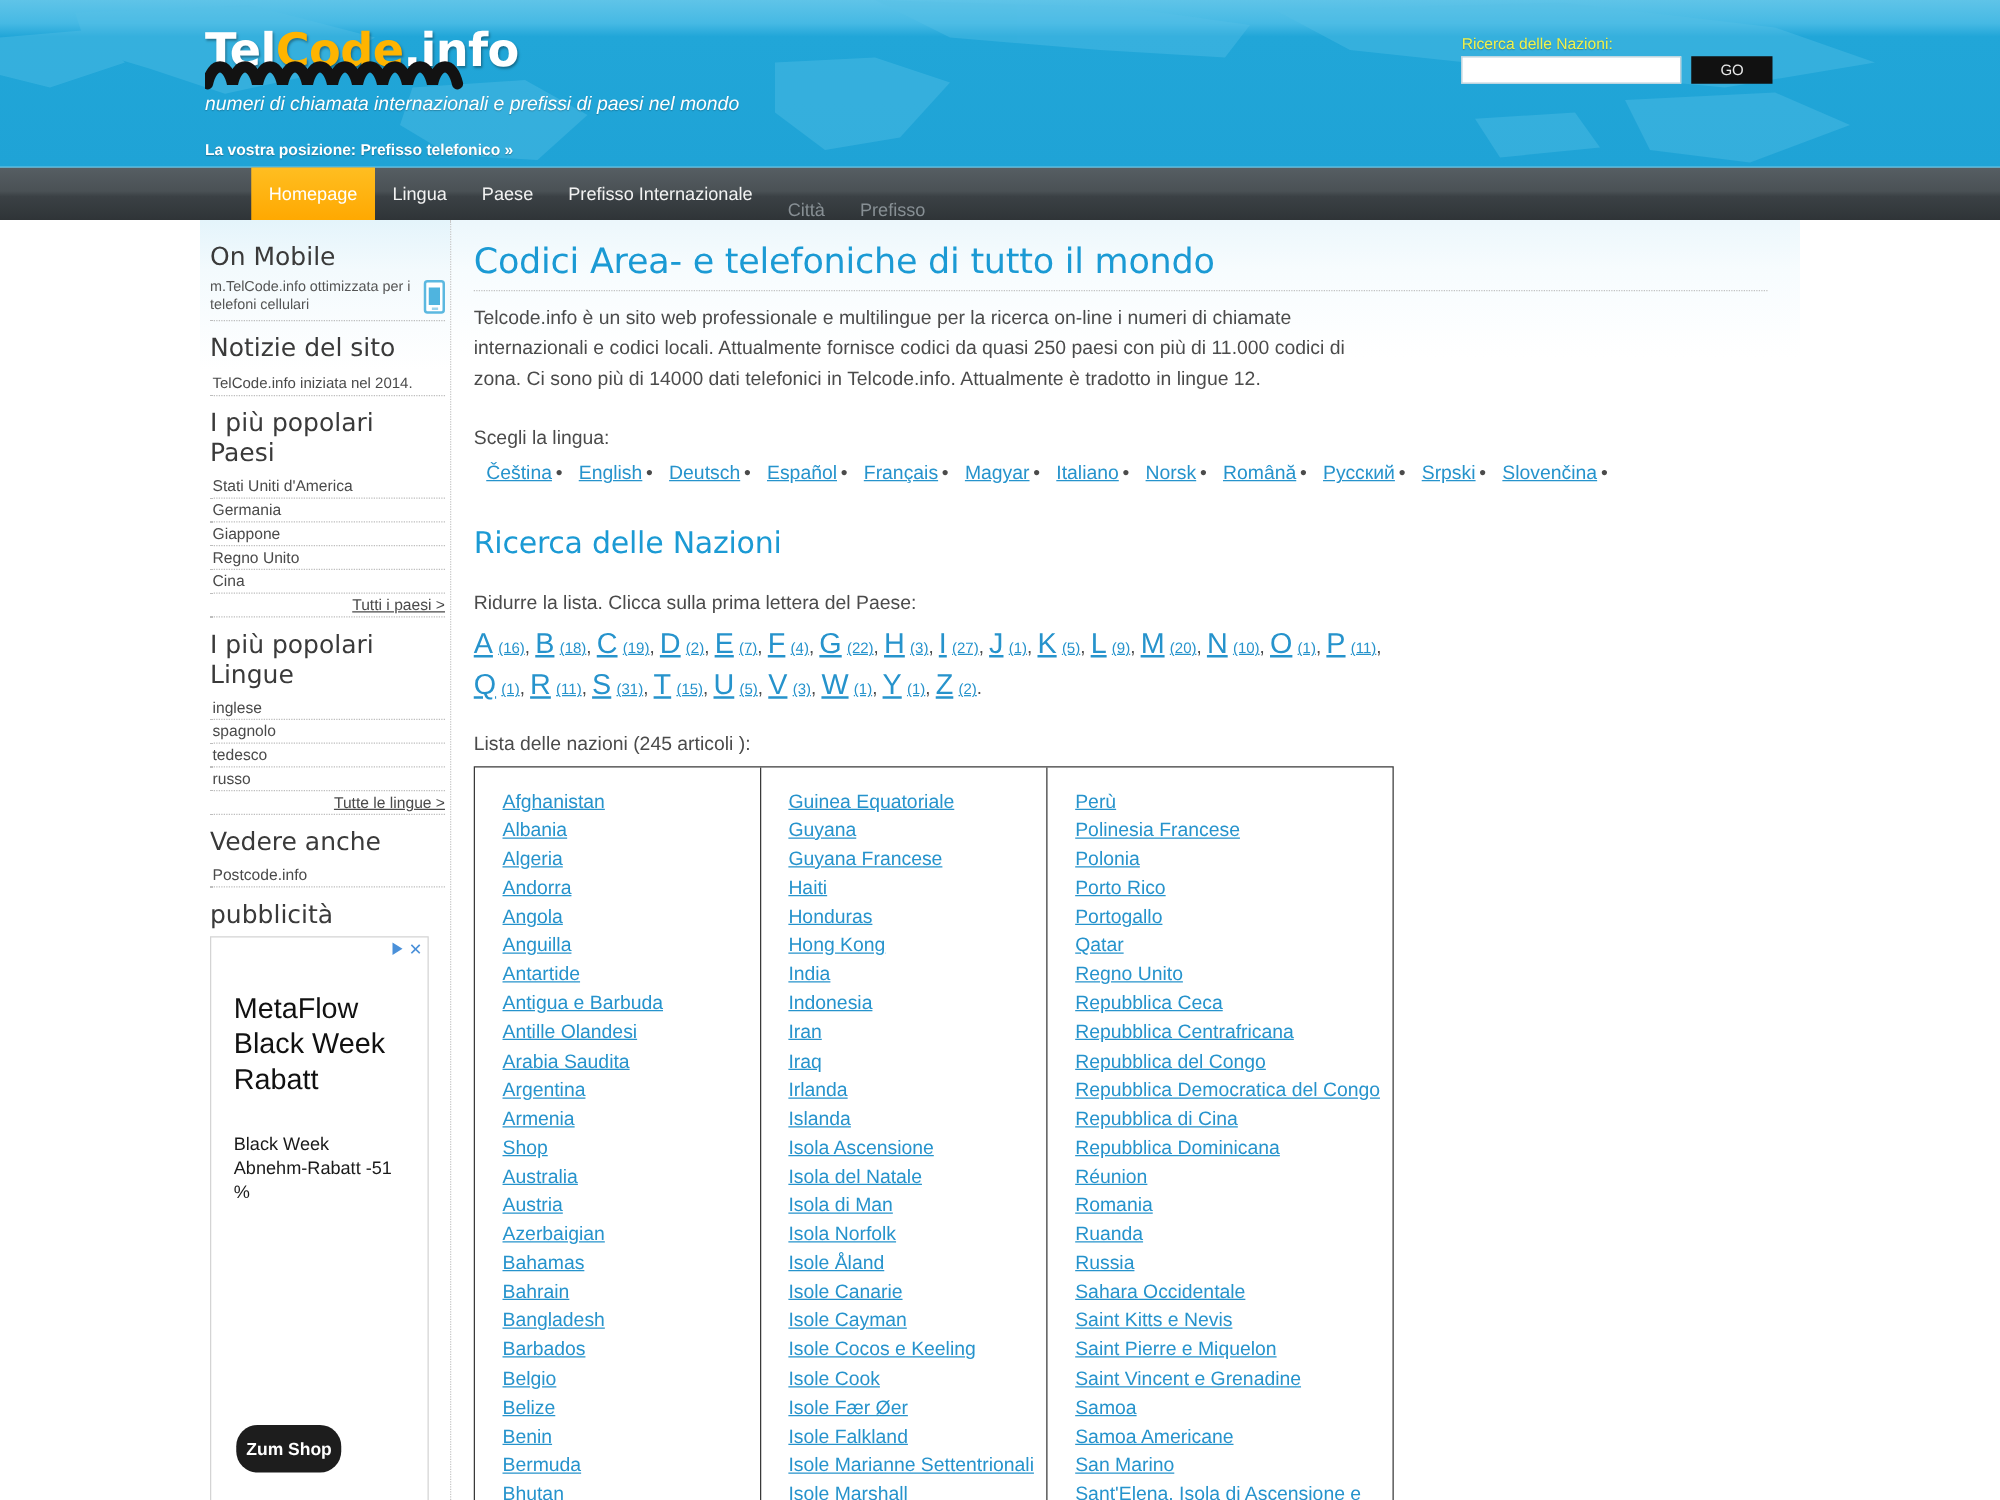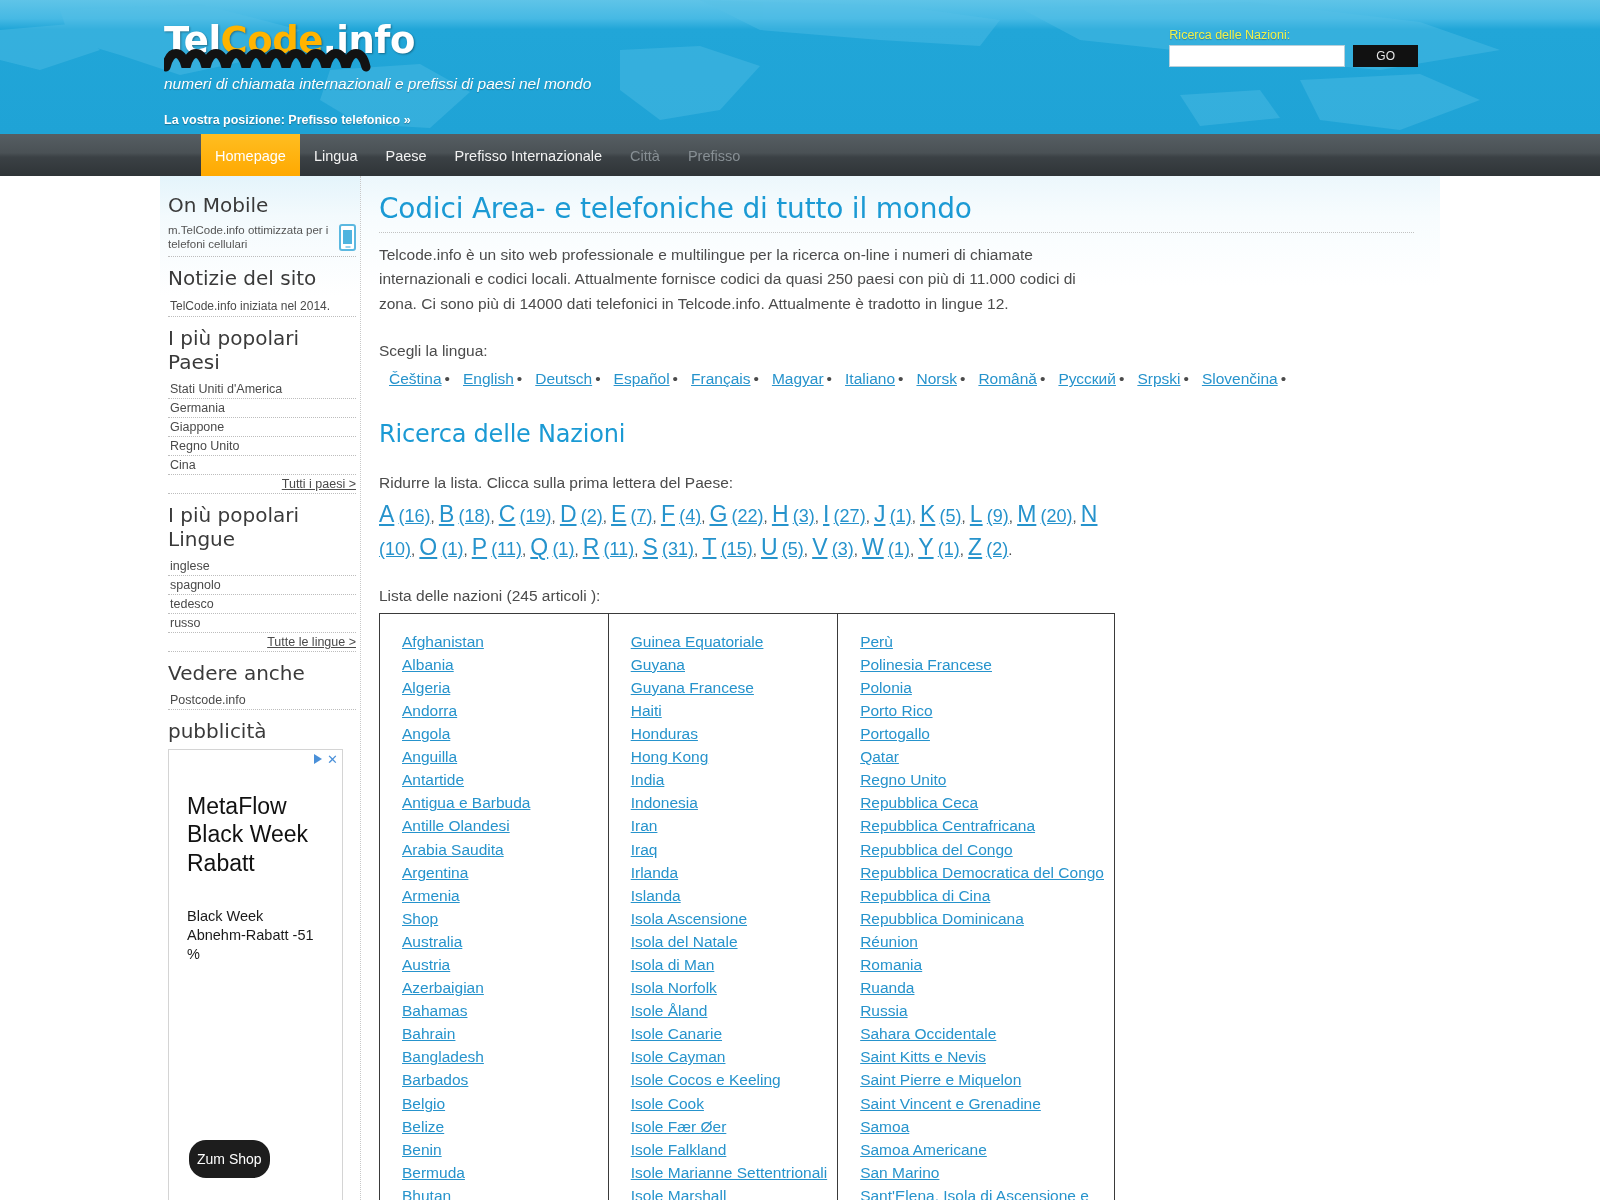--- a/index.html
+++ b/index.html
@@ -125,21 +125,21 @@
     color: #f2f2f2;
     font-size: 14.5px;
     text-decoration: none;
     cursor: pointer;
     white-space: nowrap;
   }
   .nav-item.active {
     background: linear-gradient(to bottom, #ffbe21 0%, #ffa800 100%);
     color: #ffffff;
   }
-  .nav-item.muted { color: #878f94; cursor: default; }
+  .nav-item.muted { color: #878f94; cursor: default; align-items: flex-end; }
 
   
   .page {
     width: 1280px;
     margin: 0 auto;
     display: flex;
     align-items: flex-start;
   }
   .sidebar {
     width: 200px;
@@ -252,21 +252,21 @@
     font-size: 14.5px;
     line-height: 1.3;
     color: #1a1a1a;
   }
   .ad-cta {
     position: absolute;
     left: 20px; top: 390px;
     background: #1d1d1d;
     color: #ffffff;
     font-size: 14px;
-    font-weight: normal;
+    font-weight: bold;
     padding: 11px 8px;
     border-radius: 17px;
     cursor: pointer;
   }
 
   
   h1.page-title {
     font-size: 28px;
     color: #1b9ad4;
     font-weight: normal;
@@ -312,21 +312,21 @@
     color: #4b4b4b;
     font-size: 15px;
   }
   .alpha .L {
     font-size: 23px;
     color: #2693cc;
     text-decoration: underline;
     cursor: pointer;
   }
   .alpha .C {
-    font-size: 18px;
+    font-size: 12px;
     color: #2693cc;
     text-decoration: underline;
     cursor: pointer;
   }
   .list-caption {
     font-size: 15.5px;
     color: #4b4b4b;
     margin: 22px 0 8px 0;
   }
   .country-table {

